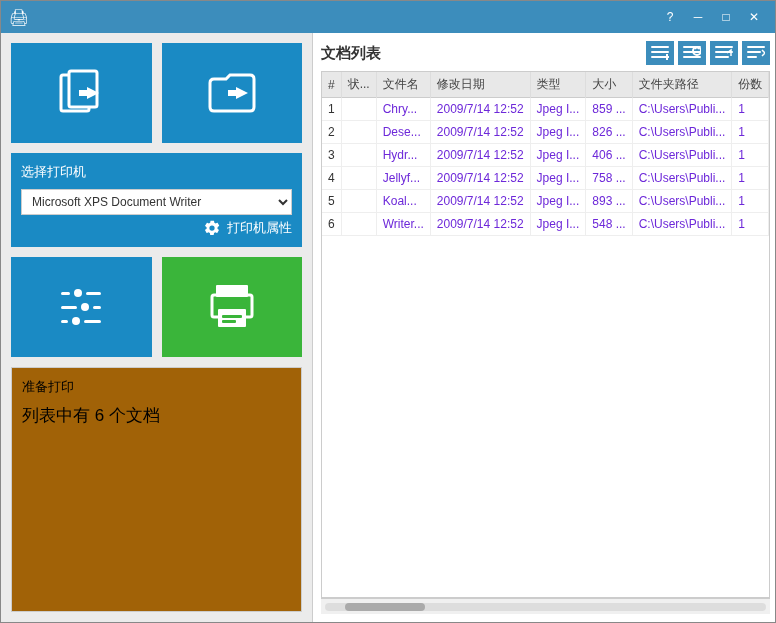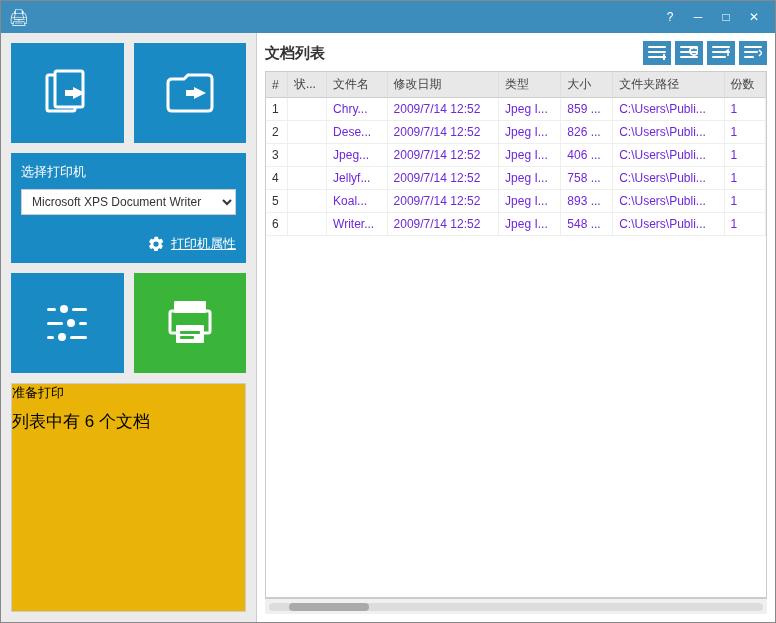--- a/index.html
+++ b/index.html
@@ -64,21 +64,21 @@
       align-items: center;
       justify-content: center;
     }
     .content-area {
       display: flex;
       flex: 1;
       overflow: hidden;
     }
     
     .left-panel {
-      width: 256px;
+      width: 312px;
       flex-shrink: 0;
       background: #ebebeb;
       display: flex;
       flex-direction: column;
       padding: 10px;
       gap: 10px;
       border-right: 1px solid #ccc;
     }
     .button-row {
       display: flex;
@@ -104,39 +104,38 @@
       padding: 10px;
       color: white;
     }
     .printer-label {
       font-size: 13px;
       margin-bottom: 8px;
     }
     .printer-select-row {
       display: flex;
       gap: 4px;
-      margin-bottom: 20px;
+      margin-bottom: 4px;
     }
     .printer-select {
       flex: 1;
       padding: 4px 6px;
       font-size: 12px;
       background: white;
       border: 1px solid #ccc;
       color: #333;
       cursor: pointer;
     }
     .printer-props-row {
       display: flex;
       align-items: center;
       justify-content: flex-end;
       gap: 6px;
       color: white;
       cursor: pointer;
-      text-decoration: underline;
     }
     .printer-props-label {
       font-size: 13px;
     }
     .bottom-button-row {
       display: flex;
       gap: 10px;
     }
     .settings-tile {
       flex: 1;
@@ -154,22 +153,23 @@
       height: 100px;
       background: #3ab53a;
       border: none;
       cursor: pointer;
       display: flex;
       align-items: center;
       justify-content: center;
       color: white;
     }
     .status-box {
-      background: #eab308;
+      background: #a16207;
       border: 1px solid #ccc;
+      padding: 10px;
       min-height: 80px;
       flex: 1;
     }
     .status-line1 {
       font-size: 13px;
       margin-bottom: 8px;
     }
     .status-line2 {
       font-size: 17px;
     }
@@ -474,21 +474,21 @@
                 <td>Dese...</td>
                 <td>2009/7/14 12:52</td>
                 <td>Jpeg I...</td>
                 <td>826 ...</td>
                 <td>C:\Users\Publi...</td>
                 <td>1</td>
               </tr>
               <tr>
                 <td style="color: rgb(51, 51, 51);">3</td>
                 <td style="color: rgb(51, 51, 51);"></td>
-                <td>Jpeg...</td>
+                <td>Hydr...</td>
                 <td>2009/7/14 12:52</td>
                 <td>Jpeg I...</td>
                 <td>406 ...</td>
                 <td>C:\Users\Publi...</td>
                 <td>1</td>
               </tr>
               <tr>
                 <td style="color: rgb(51, 51, 51);">4</td>
                 <td style="color: rgb(51, 51, 51);"></td>
                 <td>Jellyf...</td>

